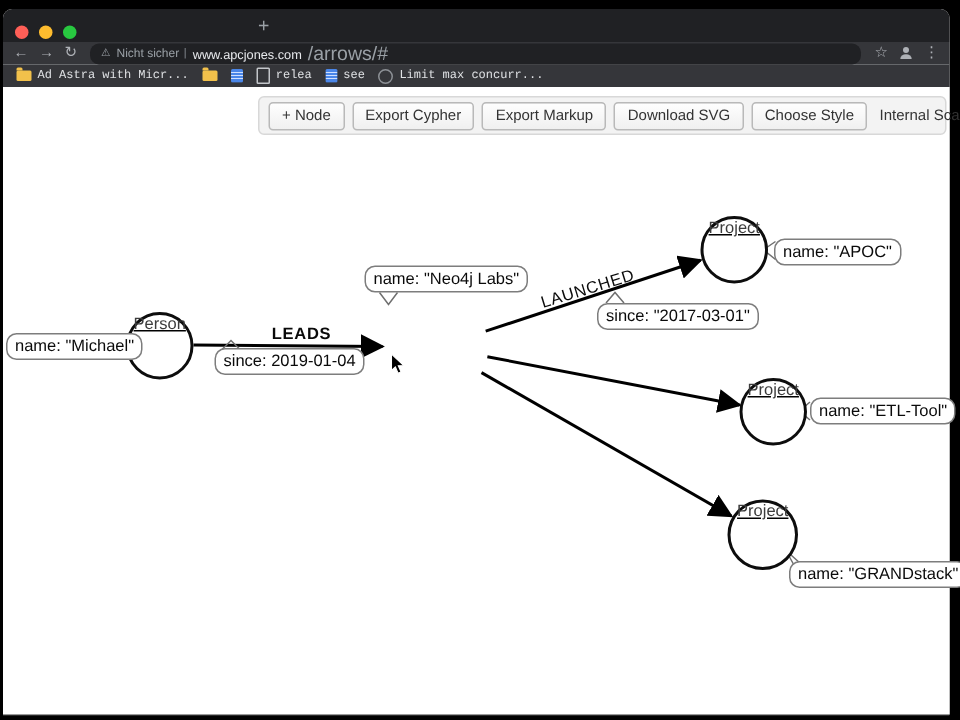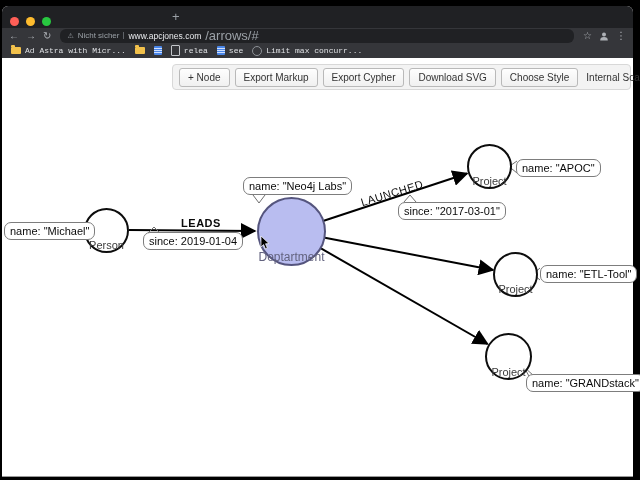--- a/index.html
+++ b/index.html
@@ -40,21 +40,21 @@
   .content{position:absolute;left:0;top:52px;right:0;bottom:0;background:#fff;}
   .apptoolbar{position:absolute;left:170px;top:6px;width:459px;height:26px;box-sizing:border-box;
               background:#f3f3f3;border:1px solid #d8d8d8;border-radius:4px;display:flex;
               align-items:center;gap:5px;padding:12px 6px;}
   .abtn{background:linear-gradient(#fefefe,#f0f0f0);border:1px solid #b9b9b9;border-radius:3px;
         font-size:10px;color:#333;padding:3px 8px;white-space:nowrap;}
   .scalelabel{font-size:10px;color:#333;margin-left:3px;white-space:nowrap;}
   
   .graphlayer{position:absolute;left:0;top:0;width:640px;height:480px;}
   .gnode{position:absolute;border-radius:50%;background:#fff;border:2px solid #0d0d0d;
-         display:flex;align-items:flex-end;justify-content:center;box-sizing:border-box;}
+         display:flex;align-items:flex-start;justify-content:center;box-sizing:border-box;text-decoration:underline;}
   .gnode span{font-size:11px;color:#3c3c3c;}
   .gnode.dept{background:#b9bdf0;border-color:#55557e;}
   .gnode.dept span{font-size:12px;color:#63637f;}
   .callout{position:absolute;background:#fff;border:1px solid #7d7d7d;border-radius:7px;
            padding:1px 5px;font-size:11px;color:#0a0a0a;white-space:nowrap;line-height:14px;}
   .reltype{position:absolute;font-size:11px;color:#0a0a0a;text-align:center;letter-spacing:.5px;}
   .cursor{position:absolute;}
 </style>
 </head>
 <body>
@@ -114,22 +114,22 @@
       </div>
       <div class="bk">
         <span class="ic-globe"></span>
         <span class="bklabel">Limit max concurr...</span>
       </div>
     </div>
 
     <div class="content">
       <div class="apptoolbar">
         <button class="abtn">+ Node</button>
+        <button class="abtn">Export Cypher</button>
         <button class="abtn">Export Markup</button>
-        <button class="abtn">Export Cypher</button>
         <button class="abtn">Download SVG</button>
         <button class="abtn">Choose Style</button>
         <span class="scalelabel">Internal Scale</span>
 
       </div>
     </div>
   </div>
 
   <div class="graphlayer">
 
@@ -156,23 +156,20 @@
         <path d="M517,161 L509,166.5 L517,173"></path>
         <path d="M540,268 L533,274 L540,280"></path>
         <path d="M534,376 L524,367 L530,378"></path>
       </g>
     </svg>
 
     
     <div class="gnode" style="left:84px;top:208px;width:45px;height:45px;">
       <span>Person</span>
     </div>
-    <div class="gnode dept" style="left:257px;top:197px;width:69px;height:69px;">
-      <span>Deptartment</span>
-    </div>
     <div class="gnode" style="left:467px;top:144px;width:45px;height:45px;">
       <span>Project</span>
     </div>
     <div class="gnode" style="left:493px;top:252px;width:45px;height:45px;">
       <span>Project</span>
     </div>
     <div class="gnode" style="left:485px;top:333px;width:47px;height:47px;">
       <span>Project</span>
     </div>
 

